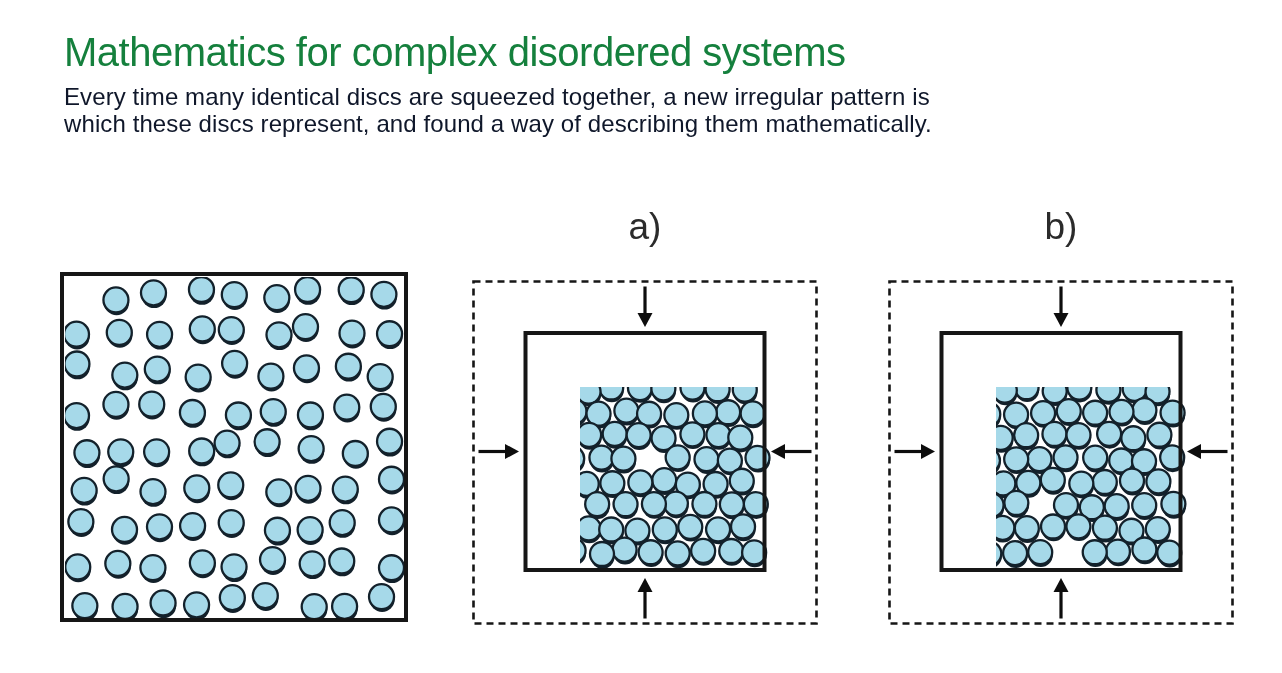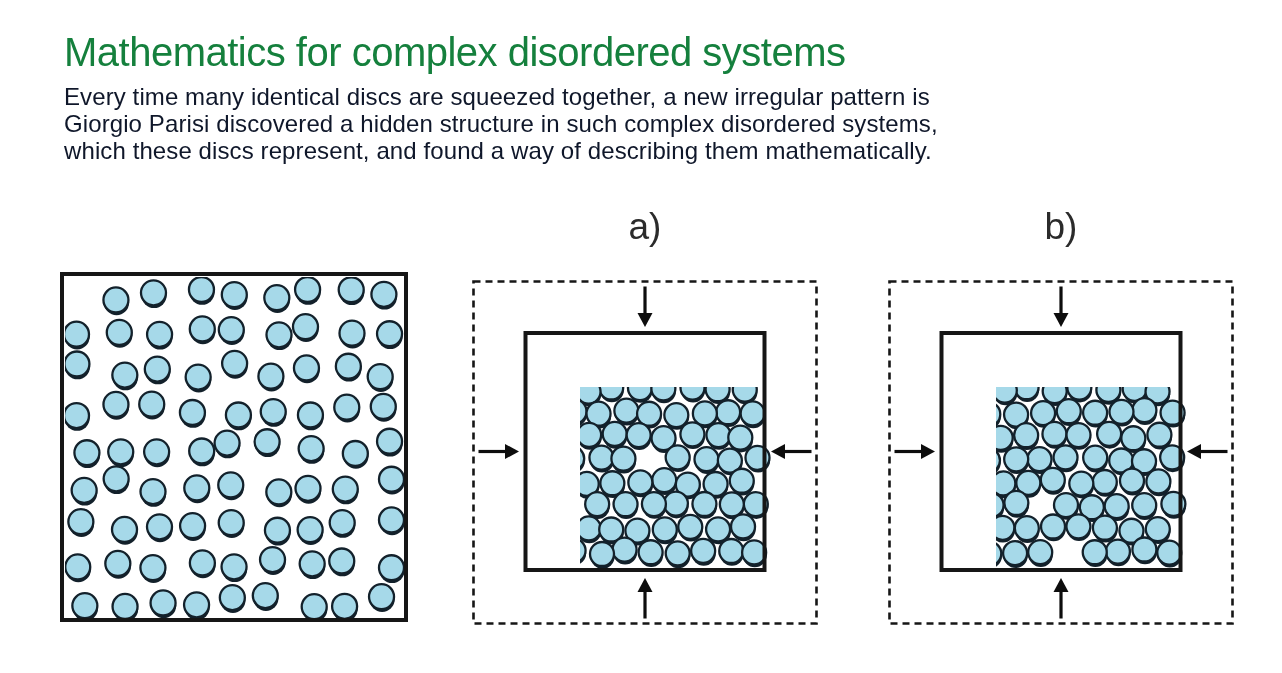--- a/index.html
+++ b/index.html
@@ -21,21 +21,20 @@
   .panel-b{left:888px;top:280px;width:346px;height:345px;}
 </style>
 </head>
 <body>
 
 <div class="canvas">
   <h1 class="title">Mathematics for complex disordered systems</h1>
 
   <div class="intro">
     <div>Every time many identical discs are squeezed together, a new irregular pattern is</div>
-    <div>Giorgio Parisi discovered a hidden structure in such complex disordered systems,</div>
     <div>which these discs represent, and found a way of describing them mathematically.</div>
   </div>
 
   <div class="panel-label label-a">a)</div>
   <div class="panel-label label-b">b)</div>
 
   <div class="panel panel-initial">
       <svg viewBox="0 0 348 350" width="348" height="350">
         <defs>
           <clipPath id="clip0">

